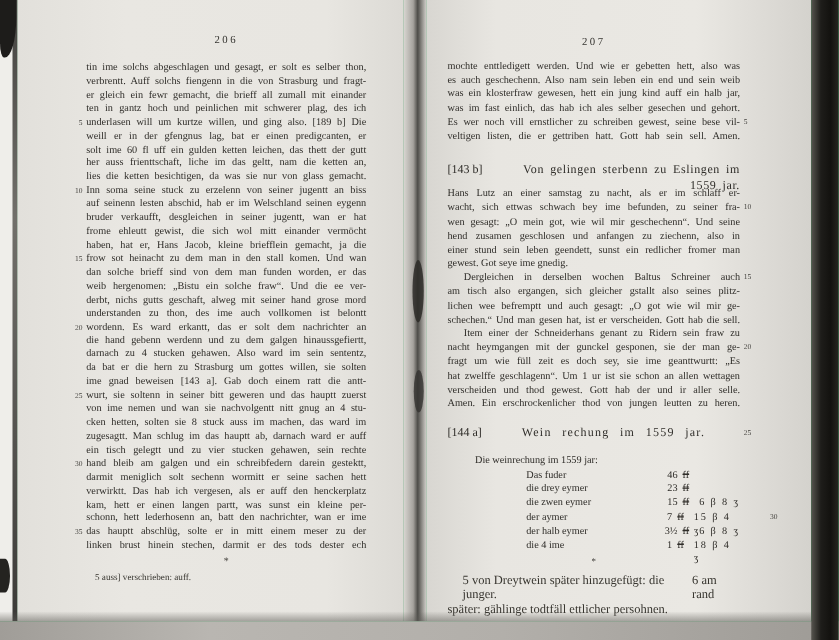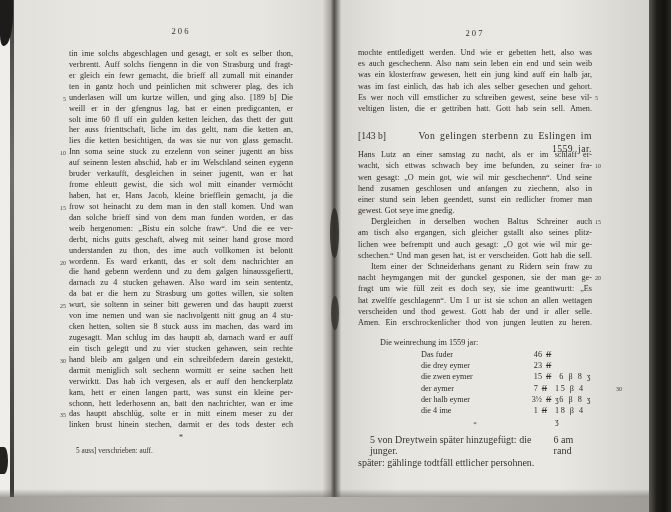--- a/index.html
+++ b/index.html
@@ -194,20 +194,24 @@
           <div class="tline">
             <span class="lineno"></span>
             <span class="ltext">darnach zu 4 stucken gehawen. Also ward im sein sententz,</span>
           </div>
 
           <div class="tline">
             <span class="lineno"></span>
             <span class="ltext">da bat er die hern zu Strasburg um gottes willen, sie solten</span>
           </div>
 
+          <div class="tline">
+            <span class="lineno"></span>
+            <span class="ltext">ime gnad beweisen [143 a]. Gab doch einem ratt die antt-</span>
+          </div>
 
           <div class="tline">
             <span class="lineno">25</span>
             <span class="ltext">wurt, sie soltenn in seiner bitt geweren und das hauptt zuerst</span>
           </div>
 
           <div class="tline">
             <span class="lineno"></span>
             <span class="ltext">von ime nemen und wan sie nachvolgentt nitt gnug an 4 stu-</span>
           </div>
@@ -390,20 +394,25 @@
             <span class="lineno"></span>
             <span class="ltext">verscheiden und thod gewest. Gott hab der und ir aller selle.</span>
           </div>
 
           <div class="tline">
             <span class="lineno"></span>
             <span class="ltext">Amen. Ein erschrockenlicher thod von jungen leutten zu heren.</span>
           </div>
         </div>
 
+      <div class="heading2">
+        <span class="hl">[144 a]</span>
+        <span class="ht">Wein rechung im 1559 jar.</span>
+        <span class="lineno">25</span>
+      </div>
 
       <div class="winetable">
         <div class="wt-intro">Die weinrechung im 1559 jar:</div>
         <div>
 
             <div class="wrow">
               <span class="w-item">Das fuder</span>
               <span class="w-n1">46</span>
               <span class="w-unit pfund">ff</span>
               <span class="w-rest"></span>

